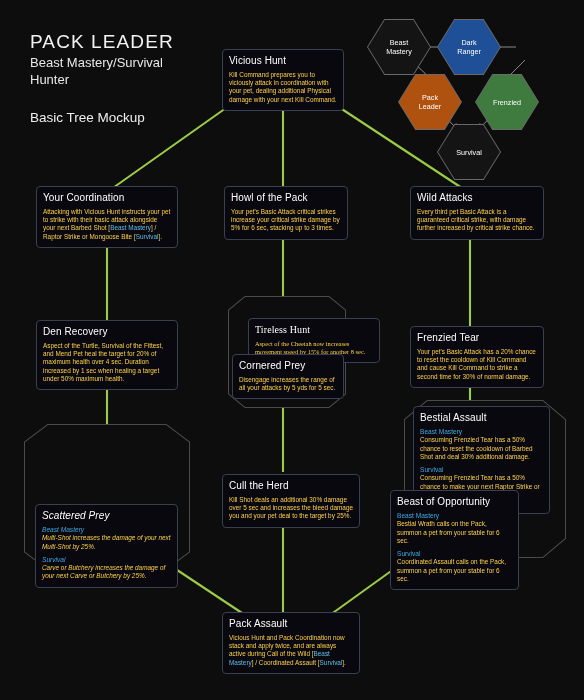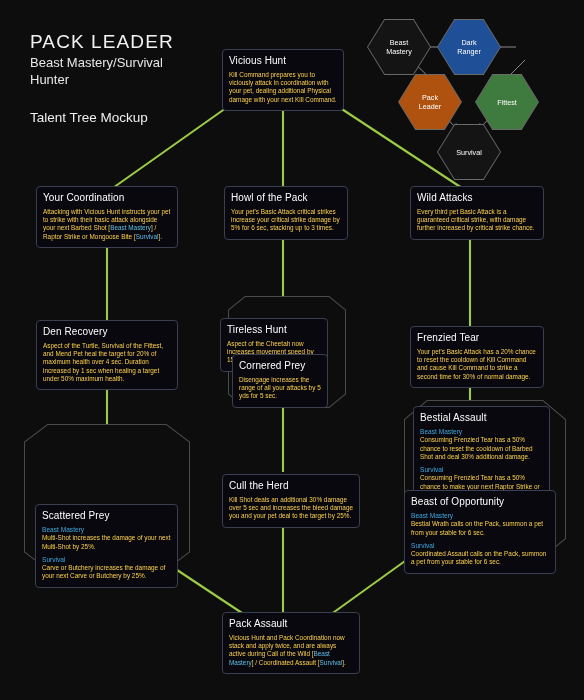--- a/index.html
+++ b/index.html
@@ -140,21 +140,21 @@
       <polygon points="504,76 501,84 509,82"></polygon>
       <polygon points="456,123 453,131 461,129"></polygon>
       <polygon points="480,123 483,131 475,129"></polygon>
     </g>
   </svg>
 
   <div class="header">
     <div class="h-title">PACK LEADER</div>
     <div class="h-sub">Beast Mastery/Survival</div>
     <div class="h-sub">Hunter</div>
-    <div class="h-mock">Talent Tree Mockup</div>
+    <div class="h-mock">Basic Tree Mockup</div>
   </div>
 
   <div class="hexwrap" style="left:367px; top:19px; width:64px; height:56px;">
     <div class="hex-border"></div>
     <div class="hex-fill" style="background:#141414;"></div>
     <div class="hex" style="background:transparent;position:relative;">
       <div class="hex-label">Beast Mastery</div>
     </div>
   </div>
 
@@ -172,21 +172,21 @@
     <div class="hex-fill" style="background:#b0520f;"></div>
     <div class="hex" style="background:transparent;position:relative;">
       <div class="hex-label">Pack Leader</div>
     </div>
   </div>
 
   <div class="hexwrap" style="left:475px; top:74px; width:64px; height:56px;">
     <div class="hex-border"></div>
     <div class="hex-fill" style="background:#3f7a3f;"></div>
     <div class="hex" style="background:transparent;position:relative;">
-      <div class="hex-label">Fittest</div>
+      <div class="hex-label">Frenzied</div>
     </div>
   </div>
 
   <div class="hexwrap" style="left:437px; top:124px; width:64px; height:56px;">
     <div class="hex-border"></div>
     <div class="hex-fill" style="background:#141414;"></div>
     <div class="hex" style="background:transparent;position:relative;">
       <div class="hex-label">Survival</div>
     </div>
   </div>
@@ -224,58 +224,58 @@
   <div class="card" style="left:410px; top:186px; width:134px;">
     <div class="card-title">Wild Attacks</div>
     <div class="card-body">Every third pet Basic Attack is a guaranteed critical strike, with damage further increased by critical strike chance.</div>
   </div>
 
   <div class="card" style="left:36px; top:320px; width:142px;">
     <div class="card-title">Den Recovery</div>
     <div class="card-body">Aspect of the Turtle, Survival of the Fittest, and Mend Pet heal the target for 20% of maximum health over 4 sec. Duration increased by 1 sec when healing a target under 50% maximum health.</div>
   </div>
 
-  <div class="card" style="left:220px; top:318px; width:108px;">
+  <div class="card" style="left:248px; top:318px; width:132px;font-family:Liberation Serif, serif;">
     <div class="card-title">Tireless Hunt</div>
     <div class="card-body">Aspect of the Cheetah now increases movement speed by 15% for another 8 sec.</div>
   </div>
 
-  <div class="card" style="left:232px; top:354px; width:96px;">
+  <div class="card" style="left:232px; top:354px; width:112px;">
     <div class="card-title">Cornered Prey</div>
     <div class="card-body">Disengage increases the range of all your attacks by 5 yds for 5 sec.</div>
   </div>
 
   <div class="card" style="left:410px; top:326px; width:134px;">
     <div class="card-title">Frenzied Tear</div>
     <div class="card-body">Your pet's Basic Attack has a 20% chance to reset the cooldown of Kill Command and cause Kill Command to strike a second time for 30% of normal damage.</div>
   </div>
 
 
-  <div class="card" style="left:35px; top:504px; width:143px;">
+  <div class="card" style="left:35px; top:504px; width:143px;font-style:italic;">
     <div class="card-title">Scattered Prey</div>
     <div class="spec-h">Beast Mastery</div>
     <div class="card-body">Multi-Shot increases the damage of your next Multi-Shot by 25%.</div>
     <div class="spec-h">Survival</div>
     <div class="card-body">Carve or Butchery increases the damage of your next Carve or Butchery by 25%.</div>
   </div>
 
   <div class="card" style="left:222px; top:474px; width:138px;">
     <div class="card-title">Cull the Herd</div>
     <div class="card-body">Kill Shot deals an additional 30% damage over 5 sec and increases the bleed damage you and your pet deal to the target by 25%.</div>
   </div>
 
   <div class="card" style="left:413px; top:406px; width:137px;">
     <div class="card-title">Bestial Assault</div>
     <div class="spec-h">Beast Mastery</div>
     <div class="card-body">Consuming Frenzied Tear has a 50% chance to reset the cooldown of Barbed Shot and deal 30% additional damage.</div>
     <div class="spec-h">Survival</div>
     <div class="card-body">Consuming Frenzied Tear has a 50% chance to make your next Raptor Strike or Mongoose Bite free and deal 30% additional damage.</div>
   </div>
 
-  <div class="card" style="left:404px; top:490px; width:152px;">
+  <div class="card" style="left:390px; top:490px; width:129px;">
     <div class="card-title">Beast of Opportunity</div>
     <div class="spec-h">Beast Mastery</div>
     <div class="card-body">Bestial Wrath calls on the Pack, summon a pet from your stable for 6 sec.</div>
     <div class="spec-h">Survival</div>
     <div class="card-body">Coordinated Assault calls on the Pack, summon a pet from your stable for 6 sec.</div>
   </div>
 
   <div class="card" style="left:222px; top:612px; width:138px;">
     <div class="card-title">Pack Assault</div>
     <div class="card-body"><span>Vicious Hunt and Pack Coordination now stack and apply twice, and are always active during Call of the Wild [</span><span class="lk">Beast Mastery</span><span>] / Coordinated Assault [</span><span class="lk">Survival</span><span>].</span></div>

